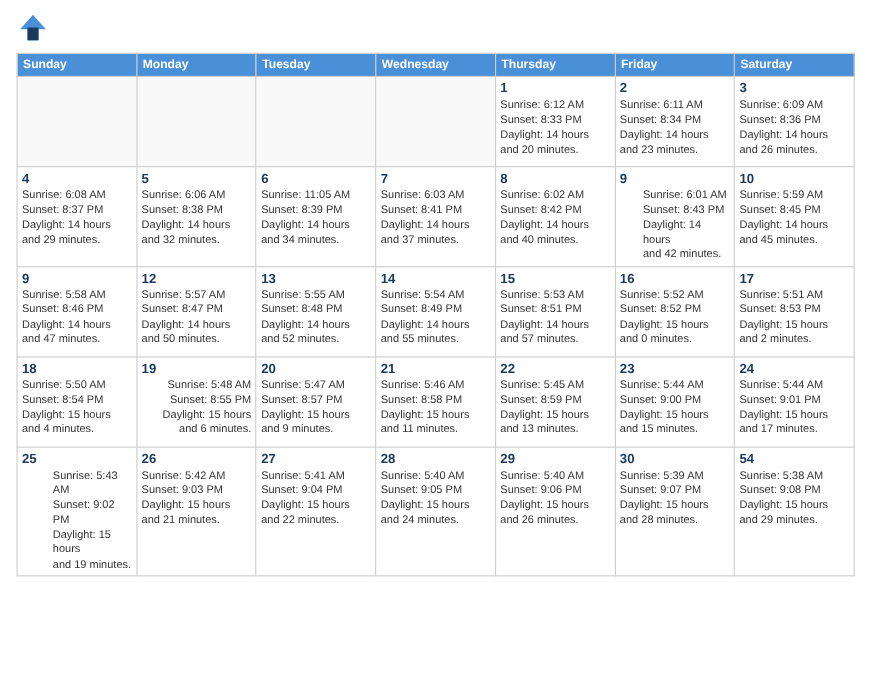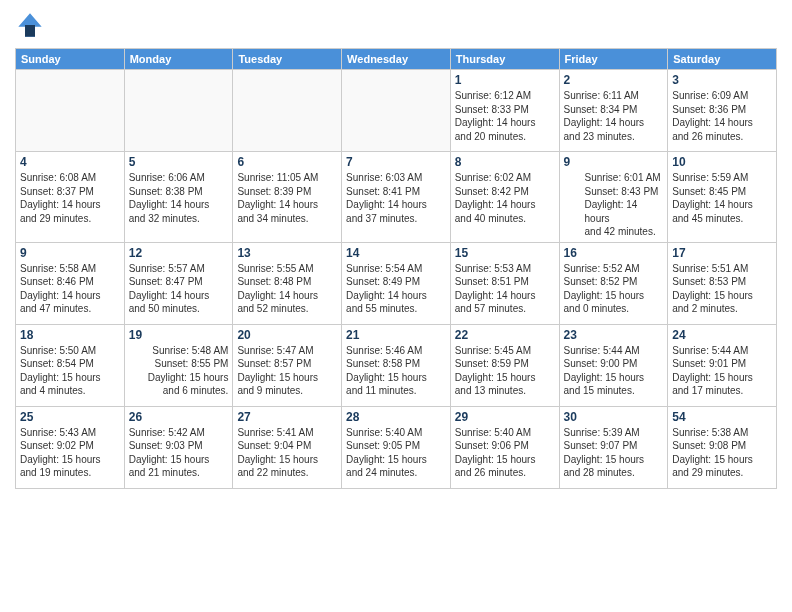--- a/index.html
+++ b/index.html
@@ -301,21 +301,21 @@
             <span class="day-num">24</span>
             <div class="day-info" style="white-space: pre-line;">Sunrise: 5:44 AM
 Sunset: 9:01 PM
 Daylight: 15 hours
 and 17 minutes.</div>
           </td>
         </tr>
         <tr>
           <td>
             <span class="day-num">25</span>
-            <div class="day-info" style="white-space: pre-line;">Sunrise: 5:43 AM
+            <div class="day-info" style="white-space: pre-line; margin-left: 28px;">Sunrise: 5:43 AM
 Sunset: 9:02 PM
 Daylight: 15 hours
 and 19 minutes.</div>
           </td>
           <td>
             <span class="day-num">26</span>
             <div class="day-info" style="white-space: pre-line;">Sunrise: 5:42 AM
 Sunset: 9:03 PM
 Daylight: 15 hours
 and 21 minutes.</div>

